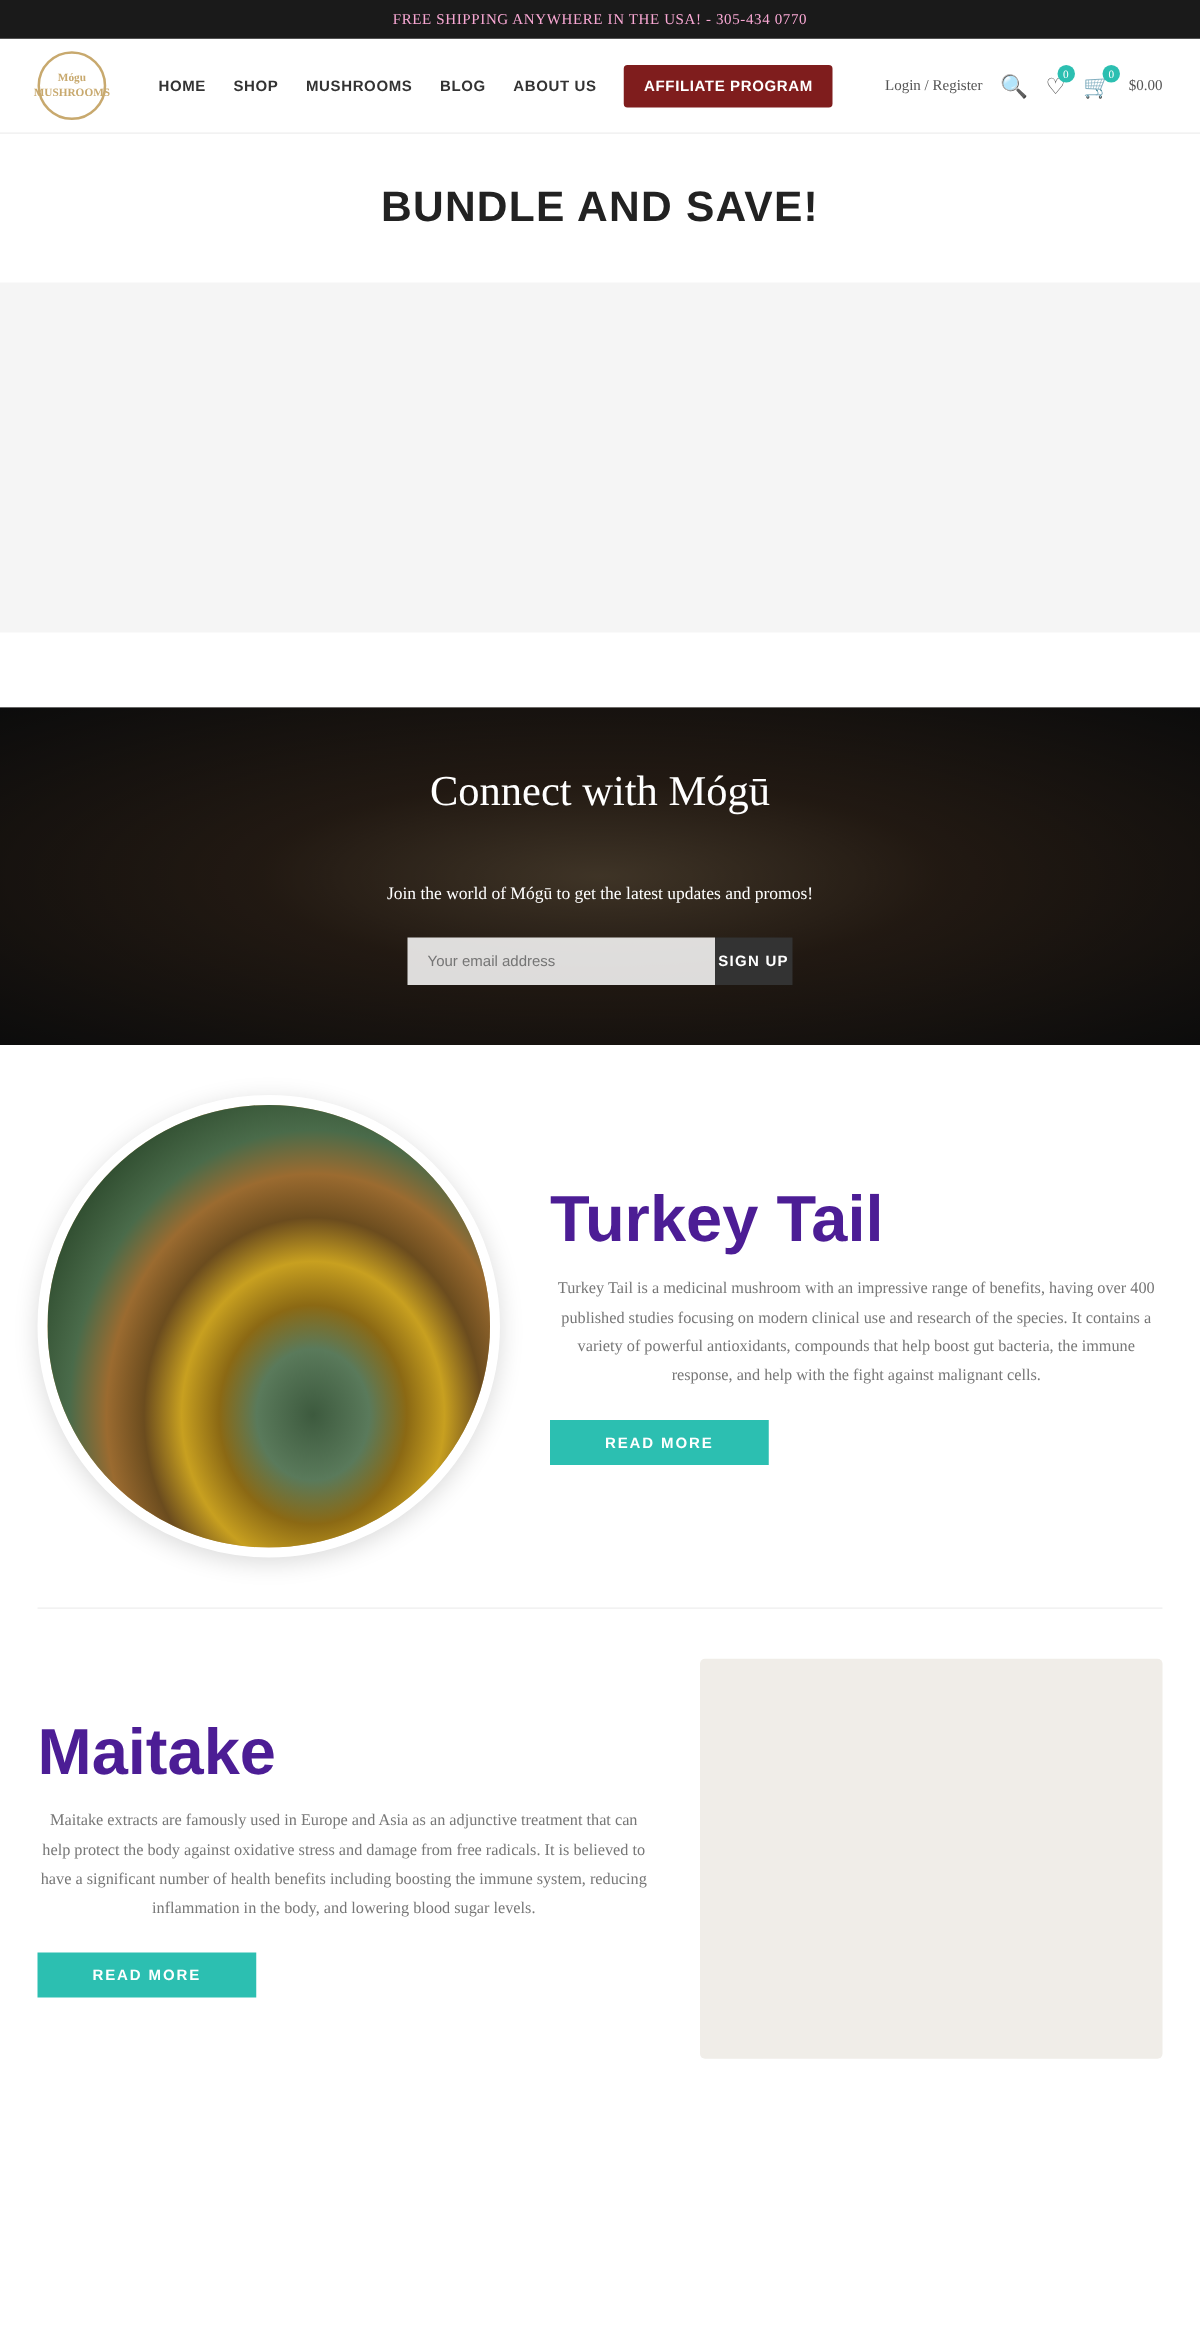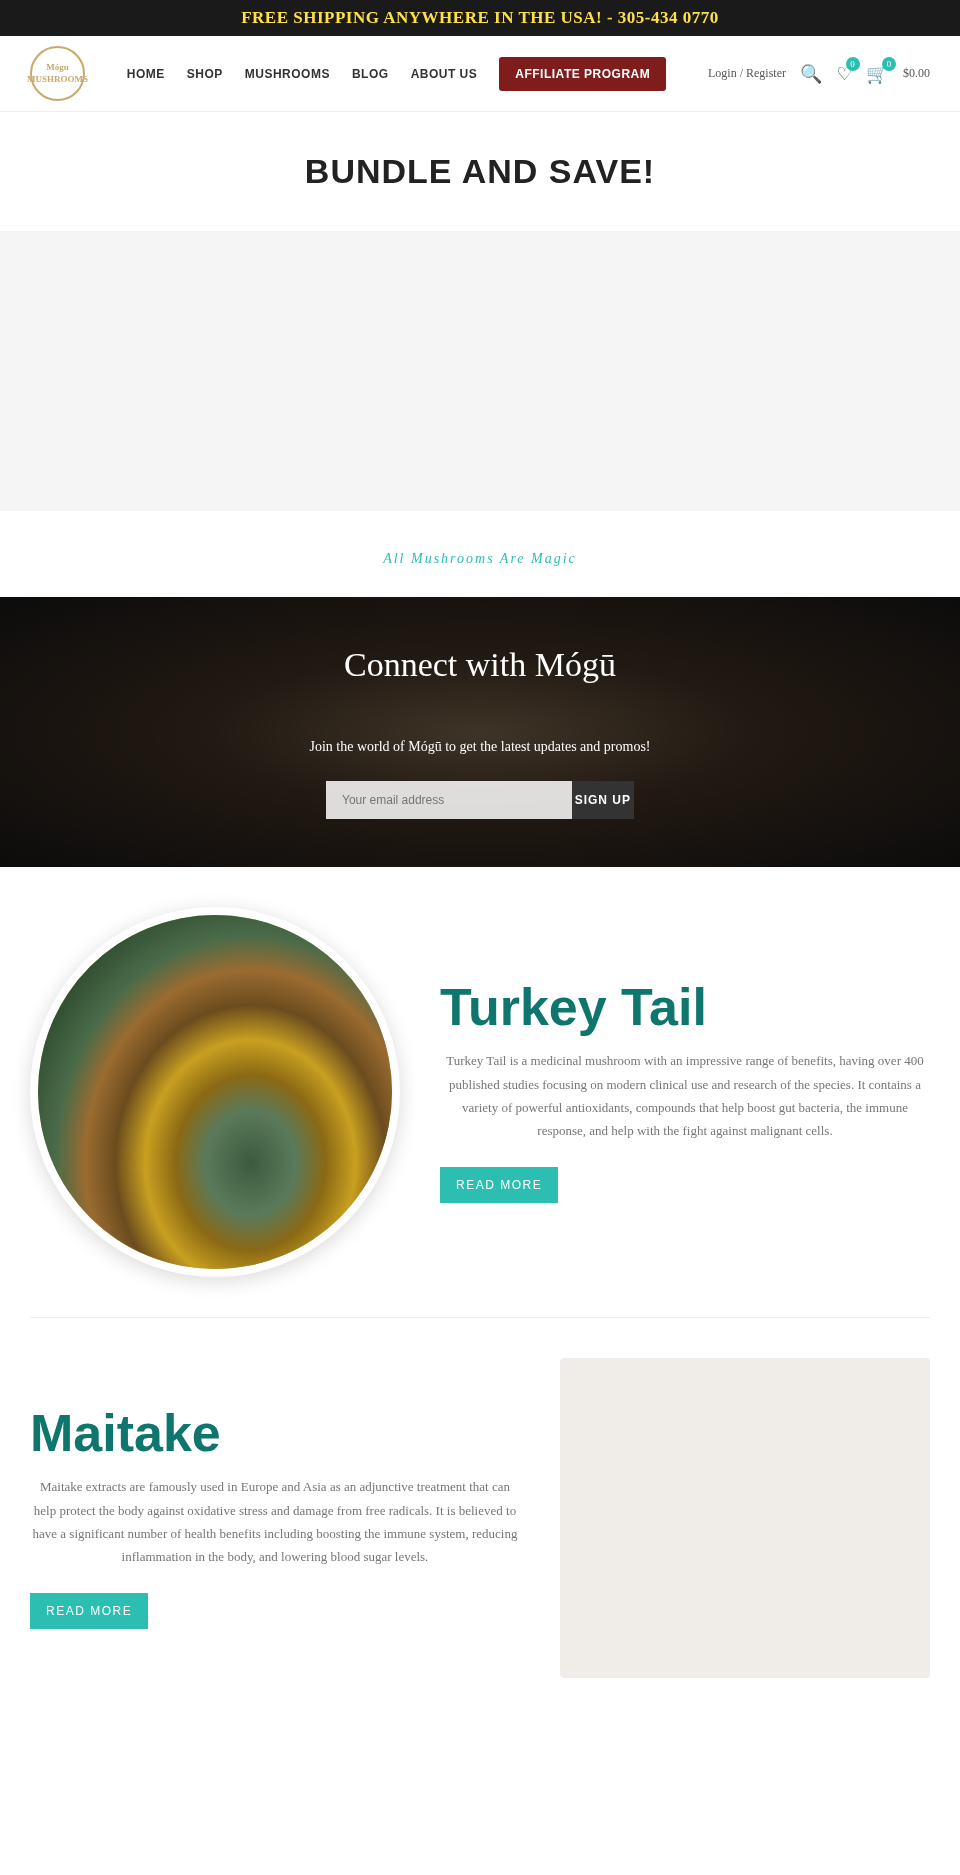--- a/index.html
+++ b/index.html
@@ -1,26 +1,25 @@
 <!DOCTYPE html>
 <html><head>
   <meta charset="utf-8">
   <style>
     * { margin: 0; padding: 0; box-sizing: border-box; }
     body { font-family: 'Georgia', serif; background: #fff; width: 960px; }
 
     
     .top-bar {
       background: #1a1a1a;
-      color: #fde047;
-      text-align: center;
-      font-size: 17px;
+      color: #f9a8d4;
+      text-align: center;
+      font-size: 12px;
       padding: 8px;
       letter-spacing: 0.5px;
-      font-weight: bold;
     }
 
     
     .header {
       display: flex;
       align-items: center;
       justify-content: space-between;
       padding: 10px 30px;
       border-bottom: 1px solid #eee;
     }
@@ -235,38 +234,38 @@
     }
 
     .mushroom-info {
       flex: 1;
       padding: 10px 0;
     }
     .mushroom-info h2 {
       font-family: 'Arial Black', 'Arial', sans-serif;
       font-size: 52px;
       font-weight: 900;
-      color: #0f766e;
+      color: #4c1d95;
       margin-bottom: 16px;
       line-height: 1;
     }
     .mushroom-info p {
       font-size: 13px;
       color: #777;
       line-height: 1.8;
       text-align: center;
       margin-bottom: 24px;
     }
     .read-more-btn {
       display: inline-block;
       background: #2cbfb1;
       color: #fff;
-      padding: 11px 16px;
-      font-size: 12px;
-      font-weight: 400;
+      padding: 11px 44px;
+      font-size: 12px;
+      font-weight: 700;
       letter-spacing: 1.5px;
       text-transform: uppercase;
       text-decoration: none;
       cursor: pointer;
       border: none;
     }
 
     .divider {
       border: none;
       border-top: 1px solid #eee;
@@ -312,21 +311,20 @@
   </div>
 </header>
 
 <section class="hero">
   <h1 class="hero-title">BUNDLE AND SAVE!</h1>
 </section>
 
 <div class="bundle-placeholder"></div>
 
 <section class="mushrooms-tagline">
-  <div class="subtitle">All Mushrooms Are Magic</div>
 </section>
 
 <section class="connect-banner">
   <h2>Connect with Mógū</h2>
   <p>Join the world of Mógū to get the latest updates and promos!</p>
   <div class="email-form">
     <input class="email-input" type="email" placeholder="Your email address" style="">
     <button class="signup-btn">SIGN UP</button>
   </div>
 </section>

